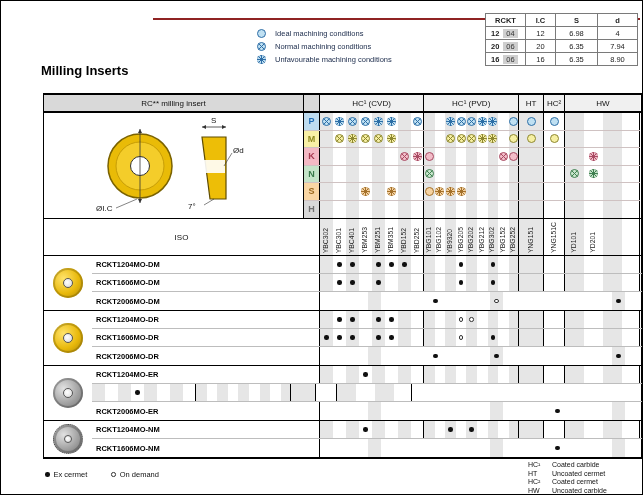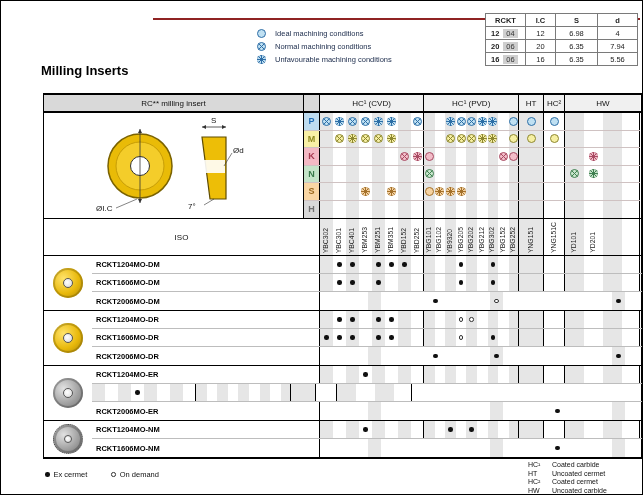--- a/index.html
+++ b/index.html
@@ -122,21 +122,21 @@
         <tr>
           <td class="c1">20<span class="sub">06</span></td>
           <td>20</td>
           <td>6.35</td>
           <td>7.94</td>
         </tr>
         <tr>
           <td class="c1">16<span class="sub">06</span></td>
           <td>16</td>
           <td>6.35</td>
-          <td>5.56</td>
+          <td>8.90</td>
         </tr>
       </tbody>
   </table>
 
   <div class="matrix">
     <div class="row ghead" id="ghead">
         <div class="cell gh-left">RC** milling insert</div>
         <div class="cell gh-letter"></div>
         <div class="cell gh-grp ge" style="width: 104px;">HC¹ (CVD)</div>
         <div class="cell gh-grp ge" style="width: 95.4px;">HC¹ (PVD)</div>

